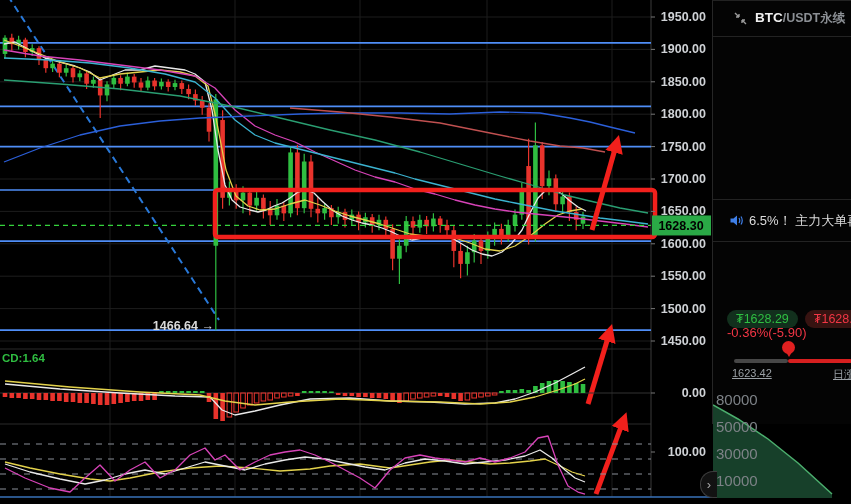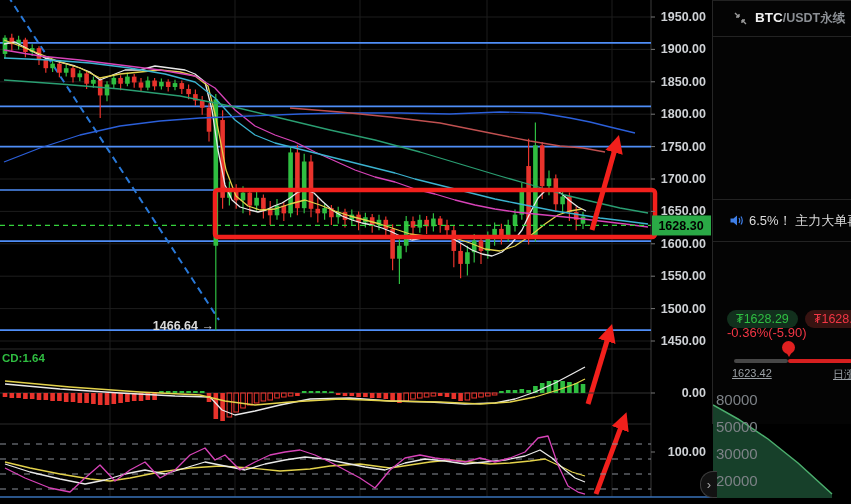--- a/index.html
+++ b/index.html
@@ -414,21 +414,21 @@
 
     <div class="slider-track gray"></div>
     <div class="slider-track red"></div>
     <div class="slider-pin"></div>
     <div class="slide-lab l">1623.42</div>
     <div class="slide-lab r">日涨</div>
 
     <div class="depth-lab" style="top:390px">80000</div>
     <div class="depth-lab" style="top:417px">50000</div>
     <div class="depth-lab" style="top:444px">30000</div>
-    <div class="depth-lab" style="top:471px">20000</div>
+    <div class="depth-lab" style="top:471px">10000</div>
     <svg id="depthsvg" width="139" height="130">
         <polygon points="0,30 25,44 55,64 85,88 119,119 119,123 0,123" fill="#17402a"></polygon>
         <polyline points="0,30 25,44 55,64 85,88 119,119" fill="none" stroke="#4caf6e" stroke-width="1.5"></polyline>
       </svg>
   </div>
 
   <div class="expand-tab">›</div>
 </div>
 
 </body></html>

